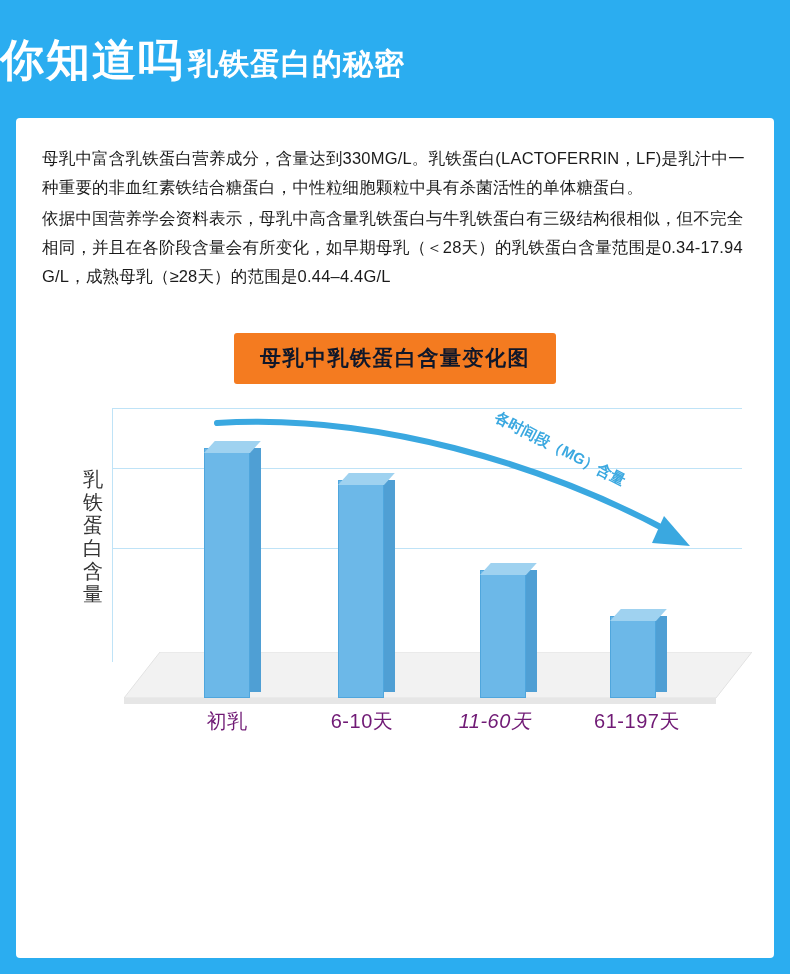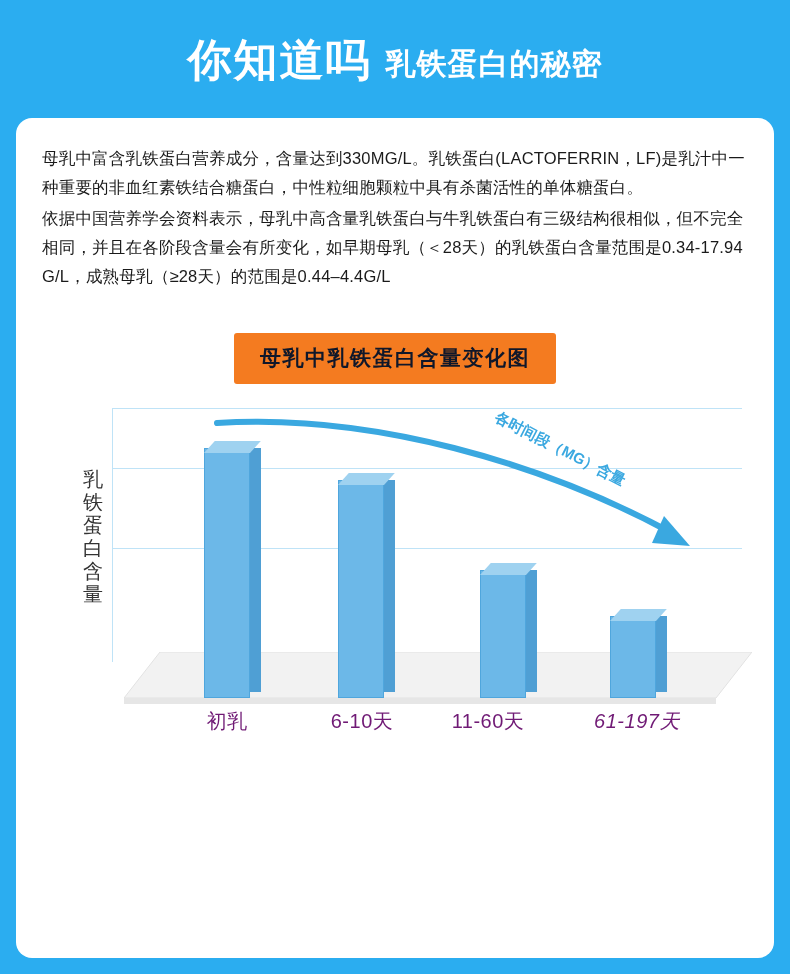--- a/index.html
+++ b/index.html
@@ -18,22 +18,22 @@
     width: 790px;
     height: 974px;
     background: #2badf0;
     box-sizing: border-box;
   }
   
   .header {
     height: 108px;
     display: flex;
     align-items: center;
-    justify-content: center;
-    gap: 14px;
+    justify-content: flex-start;
+    gap: 4px;
     color: #ffffff;
     padding-top: 12px;
     box-sizing: border-box;
   }
   .header .title-main {
     font-size: 44px;
     font-weight: bold;
     letter-spacing: 2px;
     line-height: 1;
   }
@@ -45,21 +45,21 @@
     padding-top: 8px;
   }
   
   .card {
     position: absolute;
     left: 16px;
     top: 118px;
     width: 758px;
     height: 840px;
     background: #ffffff;
-    border-radius: 16px;
+    border-radius: 4px;
     box-sizing: border-box;
     padding: 26px 26px 0 26px;
   }
   
   .para {
     font-size: 16.5px;
     line-height: 29px;
     color: #1a1a1a;
     letter-spacing: 0.2px;
   }
@@ -274,20 +274,20 @@
           <path d="M105,35 C260,25 430,75 560,145" stroke="#3aa8e0" stroke-width="6" fill="none" stroke-linecap="round"></path>
           <polygon points="552,128 578,158 540,155" fill="#3aa8e0"></polygon>
         </svg>
 
         <div class="curve-label" style="left:388px; top:0px; transform: rotate(27deg); transform-origin: left top;">各时间段（MG）含量</div>
       </div>
 
       <div class="x-labels">
         <div class="x-label" style="left:60px; width:110px;">初乳</div>
         <div class="x-label" style="left:190px; width:120px;">6-10天</div>
-        <div class="x-label" style="left:311px; width:130px;">11-60天</div>
-        <div class="x-label" style="left:455px; width:140px;font-style:italic;">61-197天</div>
+        <div class="x-label" style="left:318px; width:130px;font-style:italic;">11-60天</div>
+        <div class="x-label" style="left:455px; width:140px;">61-197天</div>
       </div>
     </div>
 
 
   </div>
 </div>
 
 </body></html>

